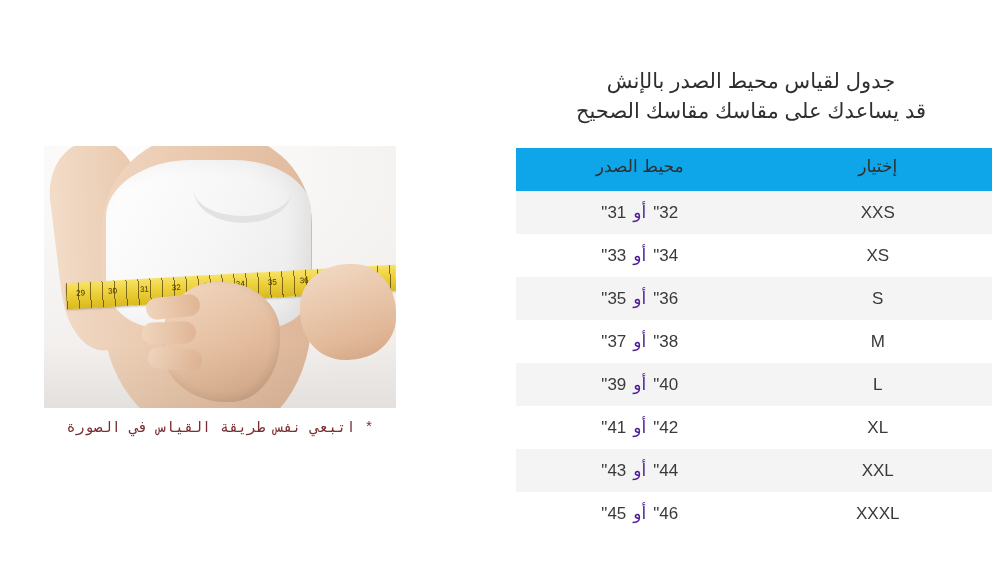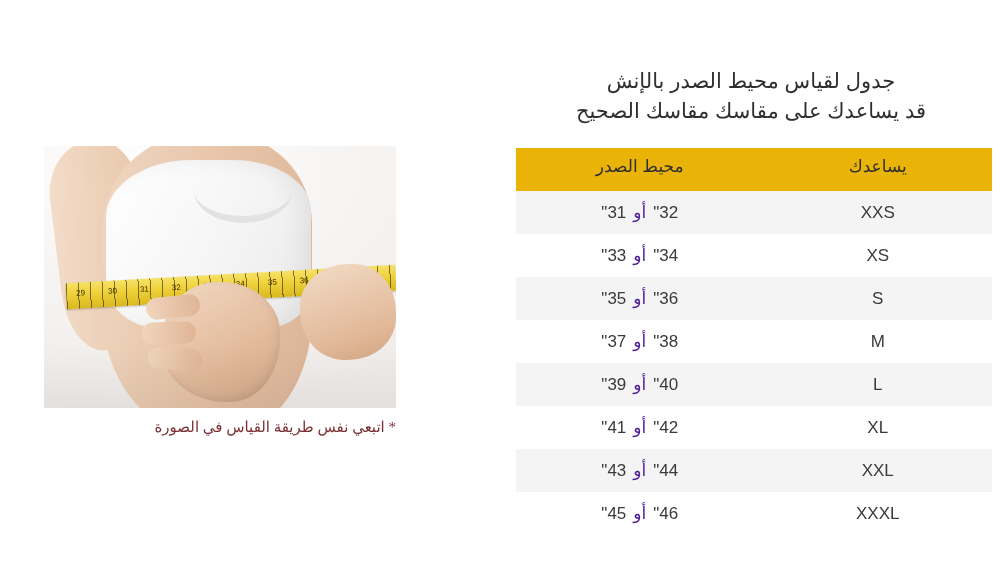--- a/index.html
+++ b/index.html
@@ -141,25 +141,25 @@
     bottom: 0;
     height: 64px;
     background: linear-gradient(180deg, rgba(0,0,0,0) 0%, rgba(0,0,0,0.05) 100%);
   }
 
   .photo-note {
     position: absolute;
     left: 44px;
     top: 418px;
     width: 352px;
-    text-align: right;
+    text-align: center;
     direction: rtl;
     font-size: 15px;
     color: #7a2f32;
-    font-family: Liberation Serif, serif;
+    font-family: Liberation Mono, monospace;
   }
 
   
   .table-col {
     position: absolute;
     left: 486px;
     top: 0;
     width: 530px;
     height: 520px;
     direction: rtl;
@@ -182,21 +182,21 @@
     border-collapse: collapse;
     direction: rtl;
     font-family: "Liberation Sans", sans-serif;
   }
   table.size-table th {
     font-weight: normal;
     font-size: 17px;
     color: #2f2f2f;
     padding: 8px 18px 14px 18px;
     text-align: center;
-    background: #eab308;
+    background: #0ea5e9;
   }
   table.size-table td {
     font-size: 17px;
     color: #3a3a3a;
     padding: 11px 18px;
     text-align: center;
   }
   table.size-table tbody tr:nth-child(odd) td {
     background: #f4f4f4;
   }
@@ -260,21 +260,21 @@
       <div class="line">قد يساعدك على مقاسك مقاسك الصحيح</div>
     </div>
 
     <table class="size-table">
       <colgroup>
         <col class="c-size">
         <col class="c-chest">
       </colgroup>
       <thead>
         <tr>
-          <th>يساعدك</th>
+          <th>إختيار</th>
           <th>محيط الصدر</th>
         </tr>
       </thead>
       <tbody>
         <tr>
           <td>XXS</td>
           <td class="chest">
             <span>32"</span><span class="or">أو</span><span>31"</span>
           </td>
         </tr>

